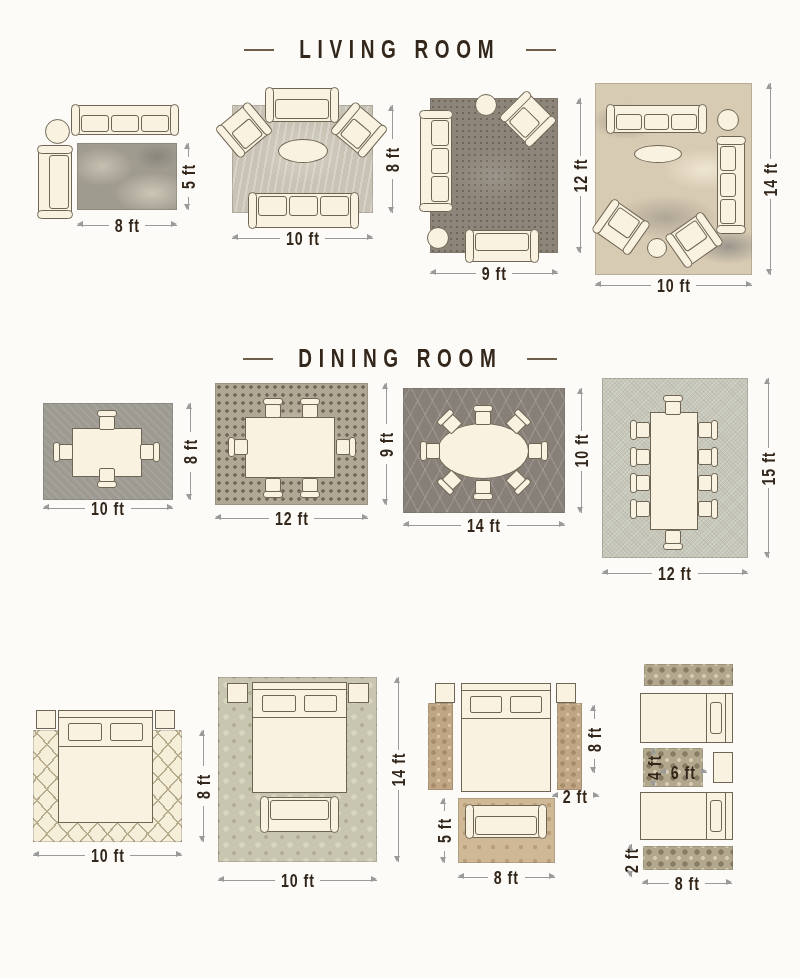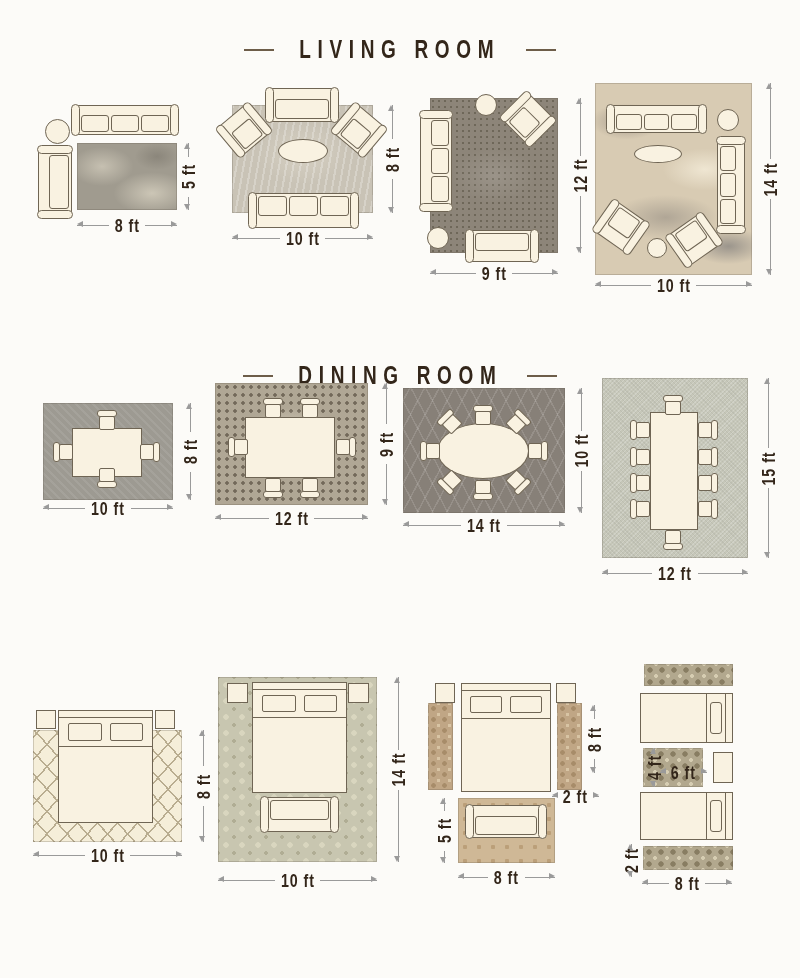--- a/index.html
+++ b/index.html
@@ -86,21 +86,21 @@
 </head>
 <body>
 
 <div id="page">
 
   <div class="header" style="top:38px;">
     <span class="hdash"></span>
     <h2>LIVING ROOM</h2>
     <span class="hdash"></span>
   </div>
-  <div class="header" style="top:364px;">
+  <div class="header" style="top:347px;">
     <span class="hdash"></span>
     <h2>DINING ROOM</h2>
     <span class="hdash"></span>
   </div>
 
   <div class="grp" style="left:28px;top:83px;width:180px;height:160px;">
     <div class="rug lr1" style="left:49px;top:60px;width:100px;height:67px;"></div>
     <div class="sofa h bt" style="left:45px;top:22px;width:104px;height:30px;">
       <span class="arm l"></span>
         <span class="arm r"></span>

